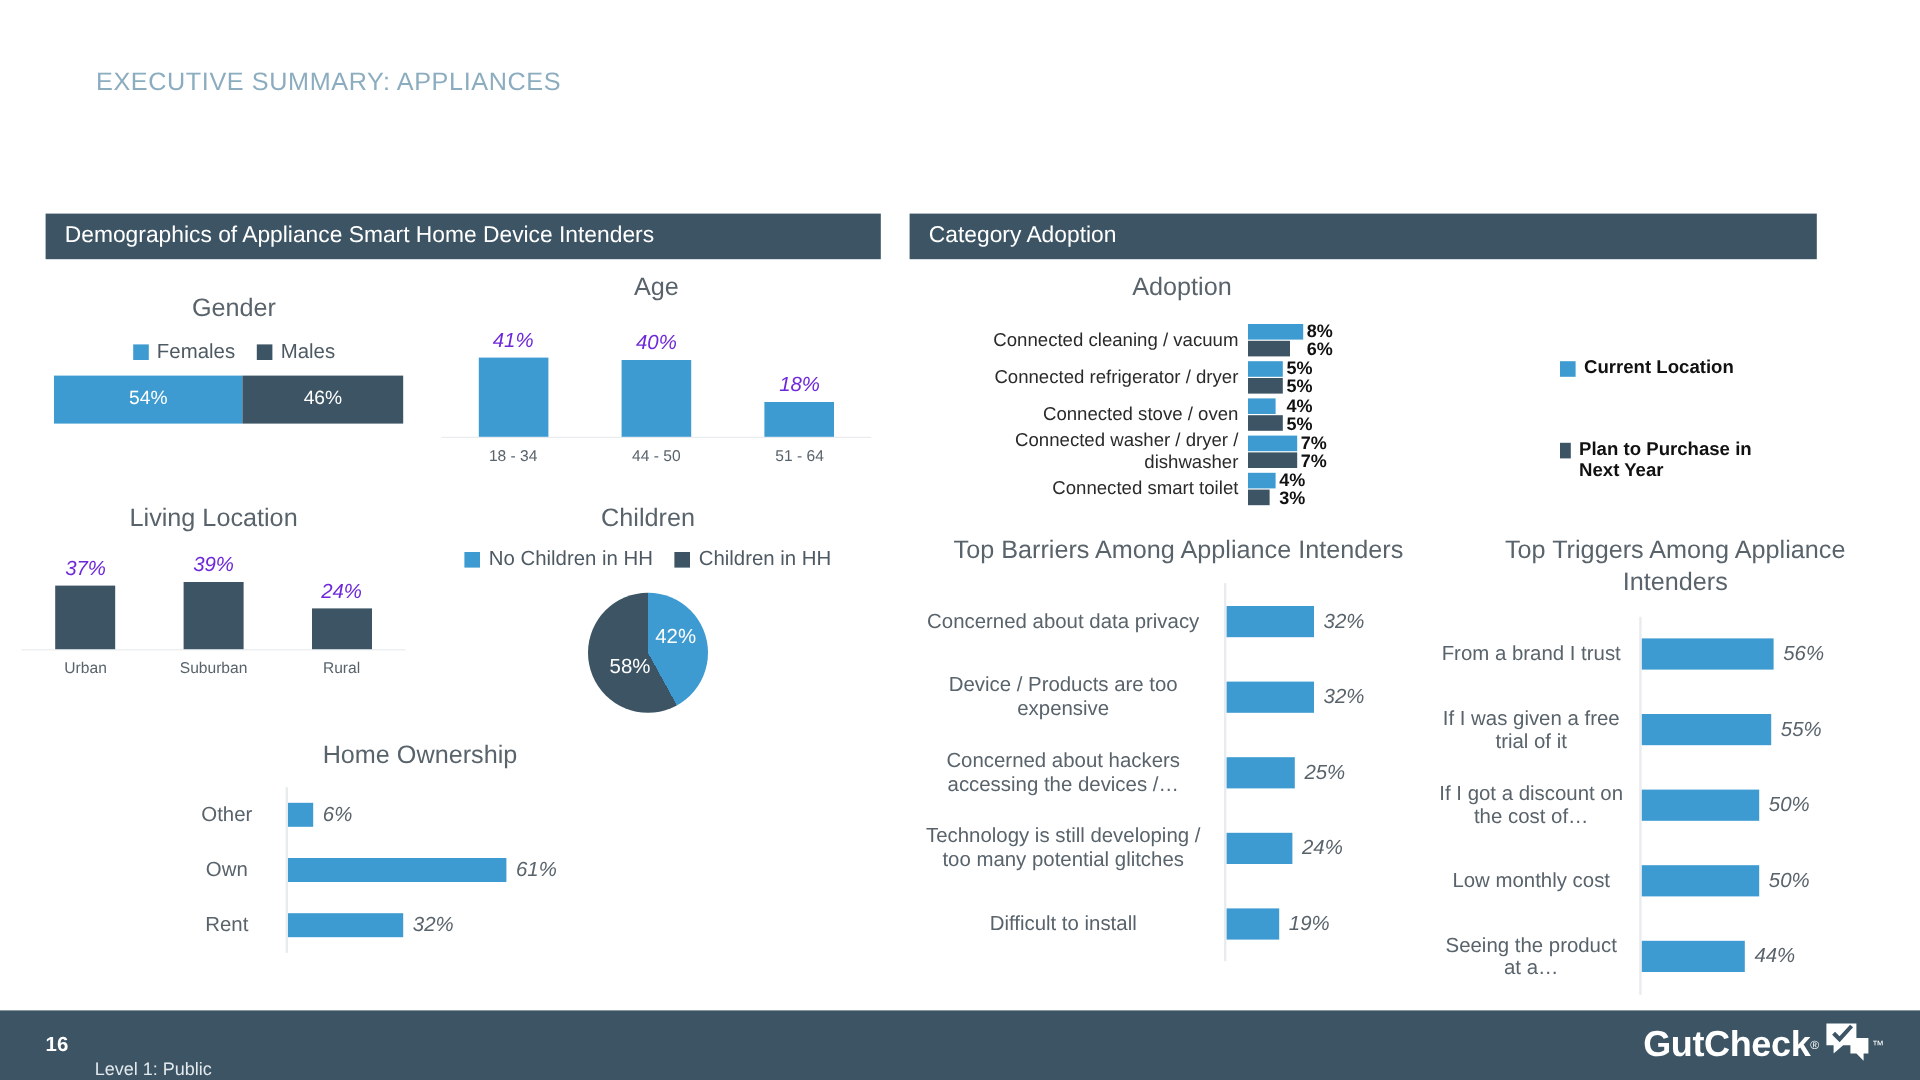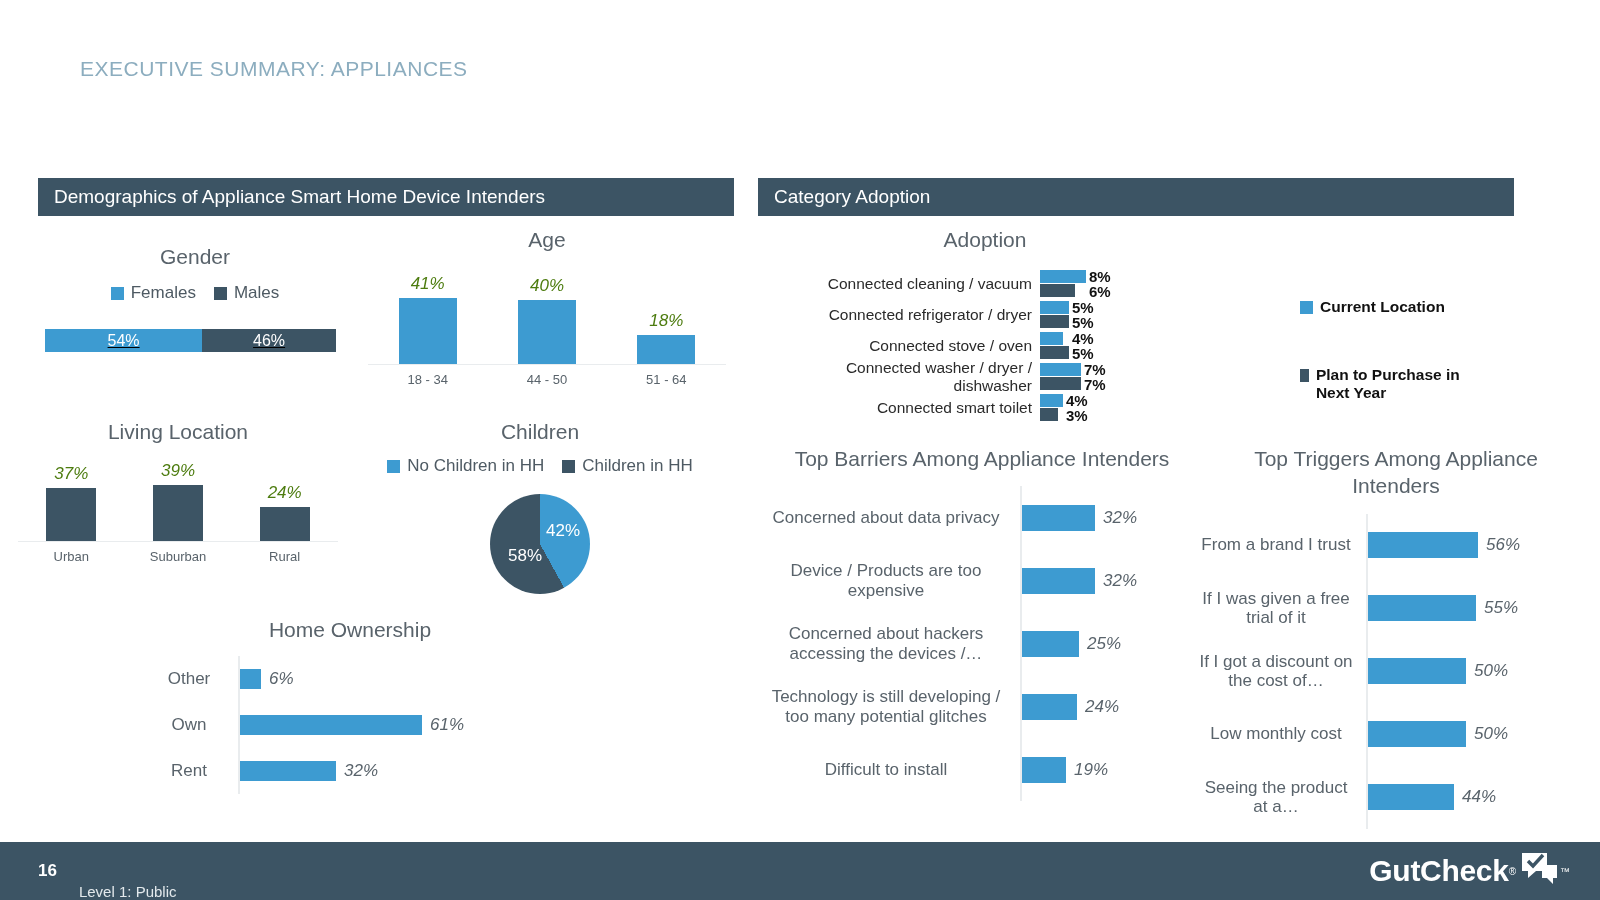--- a/index.html
+++ b/index.html
@@ -38,28 +38,28 @@
   .chart-title {
     text-align: center; color: #59636b; font-weight: 400;
   }
   .legend-row {
     display: flex; justify-content: center; align-items: center;
     gap: 18px; color: #4e5a63;
   }
   .legend-item { display: flex; align-items: center; gap: 7px; }
   .swatch { width: 13px; height: 13px; display: inline-block; }
 
-  .val-lab { color: #4d7c0f; font-style: italic; }
+  .val-lab { color: #6d28d9; font-style: italic; }
   .cat-lab { color: #59636b; }
 
   
   #genderPanel { left: 45px; top: 245px; width: 300px; }
   #genderPanel .chart-title { font-size: 21px; margin-bottom: 14px; }
   .stack {
-    display: flex; height: 23px; width: 291px; margin-top: 26px; text-decoration: underline;
+    display: flex; height: 40px; width: 291px; margin-top: 10px;
   }
   .stack > div {
     display: flex; align-items: center; justify-content: center;
     color: #fff; font-size: 16px;
   }
 
   
   #agePanel { left: 368px; top: 228px; width: 358px; height: 170px; }
   #agePanel .chart-title { font-size: 21px; }
   .vcol-wrap {

